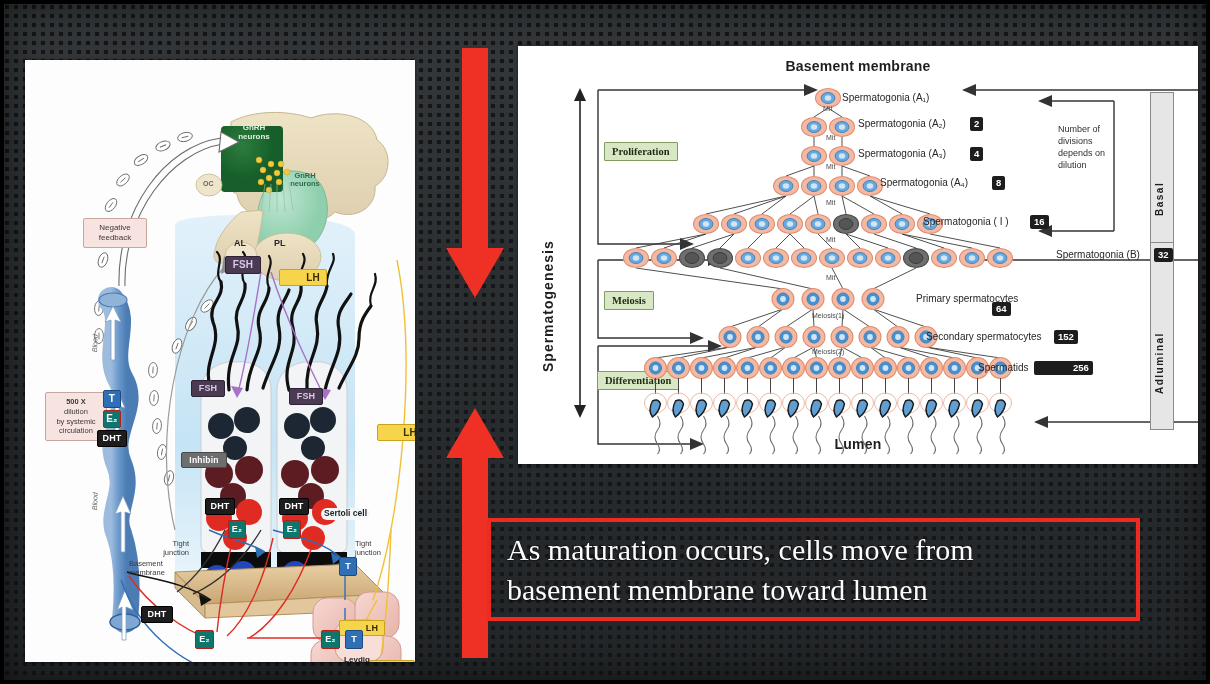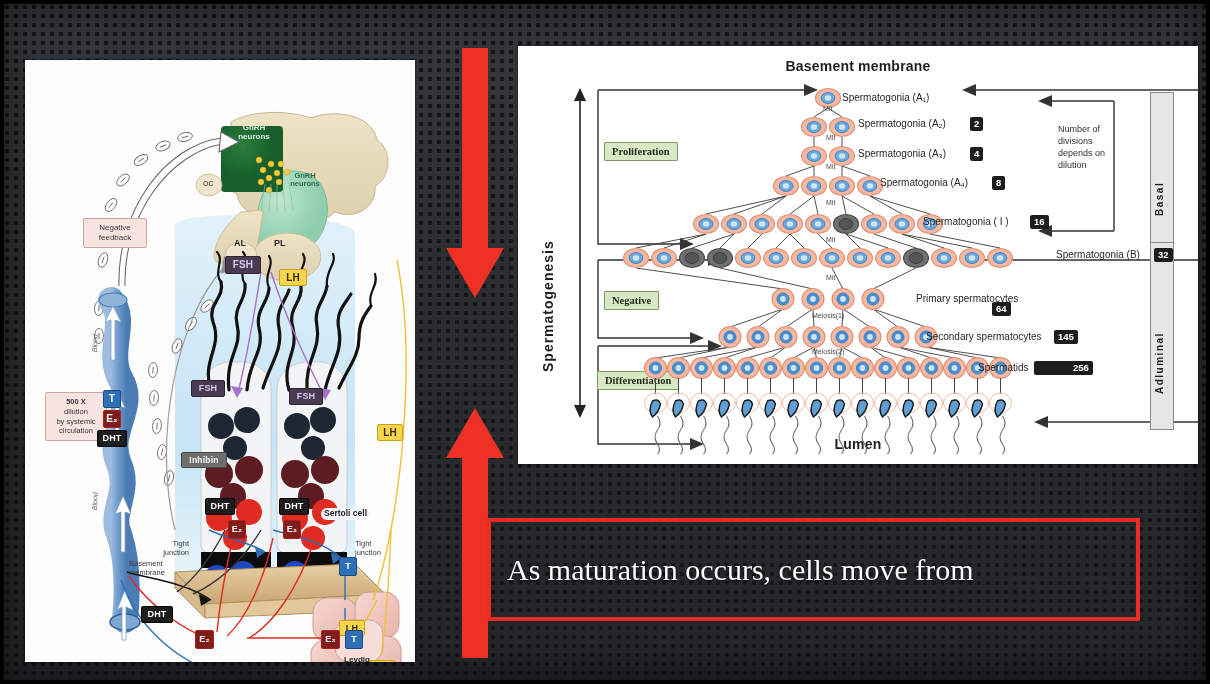--- a/index.html
+++ b/index.html
@@ -37,23 +37,23 @@
   #leftFig .lf-inner{position:absolute;inset:0;}
   .lf-svg{position:absolute;left:0;top:0;width:390px;height:602px;}
 
   .tag{
     position:absolute;font-family:"Liberation Sans",sans-serif;
     font-weight:bold;color:#fff;border-radius:2px;
     display:flex;align-items:center;justify-content:center;
     line-height:1;letter-spacing:.2px;
   }
   .tag.t{background:#2f6fb5;border:1px solid #1d4a80;}
-  .tag.e2{background:#7f1d1d;border:1px solid #b02018;}
+  .tag.e2{background:#0f766e;border:1px solid #b02018;}
   .tag.dht{background:#1d1d1d;border:1px solid #000;}
-  .tag.lh{background:#f6d44b;border:1px solid #c9a31c;color:#3a2c00;}
+  .tag.lh{background:#f6d44b;border:1px solid #c9a31c;color:#3a2c00;padding-left:20px;}
   .tag.fsh{background:#4a3a52;border:1px solid #2d2334;color:#d9c7e8;}
   .tag.inh{background:#6e6e6e;border:1px solid #4a4a4a;}
 
   .lf-label{
     position:absolute;font-family:"Liberation Sans",sans-serif;
     color:#3a3a3a;line-height:1.15;
   }
   .negfb{
     position:absolute;background:#f7e3e0;border:1px solid #caa49f;
     color:#3a3a3a;text-align:center;font-size:8px;line-height:1.25;
@@ -531,21 +531,21 @@
       <line x1="680" y1="376" x2="524" y2="376" stroke="#333" stroke-width="1.4"></line>
       <polygon points="516,376 530,370 530,382" fill="#333"></polygon>
     </svg>
 
     <div class="sideCol" style="left:632px;top:46px;width:22px;height:150px;"></div>
     <div class="sideColLbl" style="left:636px;top:78px;height:92px;">Basal</div>
     <div class="sideCol" style="left:632px;top:196px;width:22px;height:186px;"></div>
     <div class="sideColLbl" style="left:636px;top:238px;height:110px;">Adluminal</div>
 
     <div class="stageBox" style="left:86px;top:96px;">Proliferation</div>
-    <div class="stageBox" style="left:86px;top:245px;">Negative</div>
+    <div class="stageBox" style="left:86px;top:245px;">Meiosis</div>
     <div class="stageBox" style="left:79px;top:325px;">Differentiation</div>
 
     <div class="noteText" style="left:540px;top:77px;width:74px;">
       <div>Number of</div>
       <div>divisions</div>
       <div>depends on</div>
       <div>dilution</div>
     </div>
 
     <svg id="pyramid" style="position:absolute;left:0;top:0;width:680px;height:418px;" viewBox="0 0 680 418">
@@ -1016,31 +1016,32 @@
     <div class="rowLabel" style="left:405px;top:170px;">Spermatogonia ( I )</div>
     <div class="countChip" style="left:512px;top:169px;">16</div>
 
     <div class="rowLabel" style="left:538px;top:203px;">Spermatogonia (B)</div>
     <div class="countChip" style="left:636px;top:202px;background:#1d1d1d;">32</div>
 
     <div class="rowLabel" style="left:370px;top:247px;padding-left:28px;">Primary spermatocytes</div>
     <div class="countChip" style="left:474px;top:256px;">64</div>
 
     <div class="rowLabel" style="left:408px;top:285px;">Secondary spermatocytes</div>
-    <div class="countChip" style="left:536px;top:284px;">145</div>
+    <div class="countChip" style="left:536px;top:284px;">152</div>
 
     <div class="rowLabel" style="left:460px;top:316px;">Spermatids</div>
     <div class="countChip" style="left:516px;top:315px;padding-left:39px;">256</div>
 
     <div class="mitLabel" style="left:305px;top:59px;">Mit</div>
     <div class="mitLabel" style="left:308px;top:88px;">Mit</div>
     <div class="mitLabel" style="left:308px;top:117px;">Mit</div>
     <div class="mitLabel" style="left:308px;top:153px;">Mit</div>
     <div class="mitLabel" style="left:308px;top:190px;">Mit</div>
     <div class="mitLabel" style="left:308px;top:228px;">Mit</div>
     <div class="mitLabel" style="left:294px;top:266px;">Meiosis(1)</div>
     <div class="mitLabel" style="left:294px;top:302px;">Meiosis(2)</div>
   </div>
 
   <div id="caption">
     <div class="cline">As maturation occurs, cells move from</div>
+    <div class="cline">basement membrane toward lumen</div>
   </div>
 </div>
 
 </body></html>

